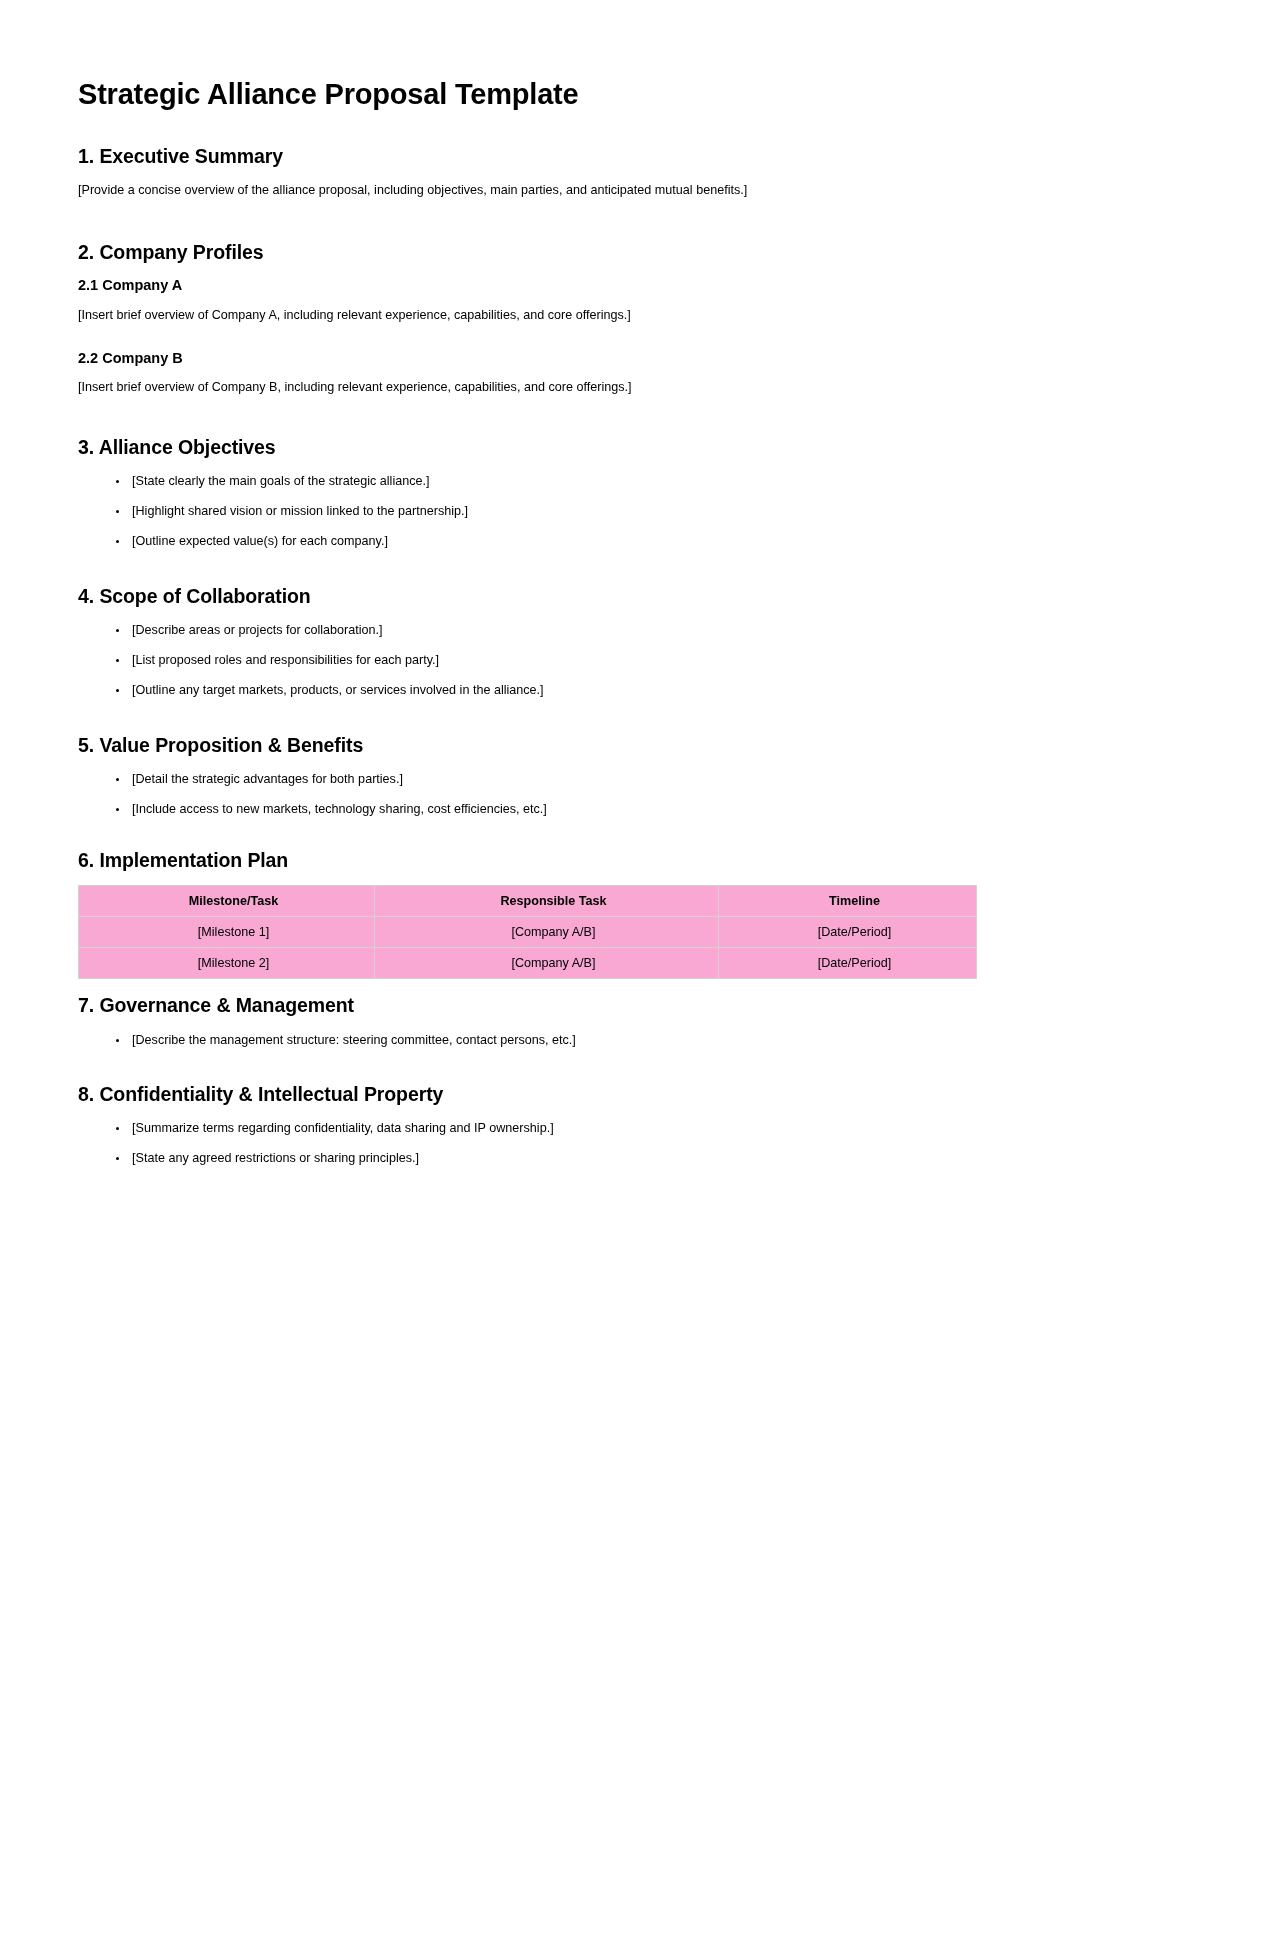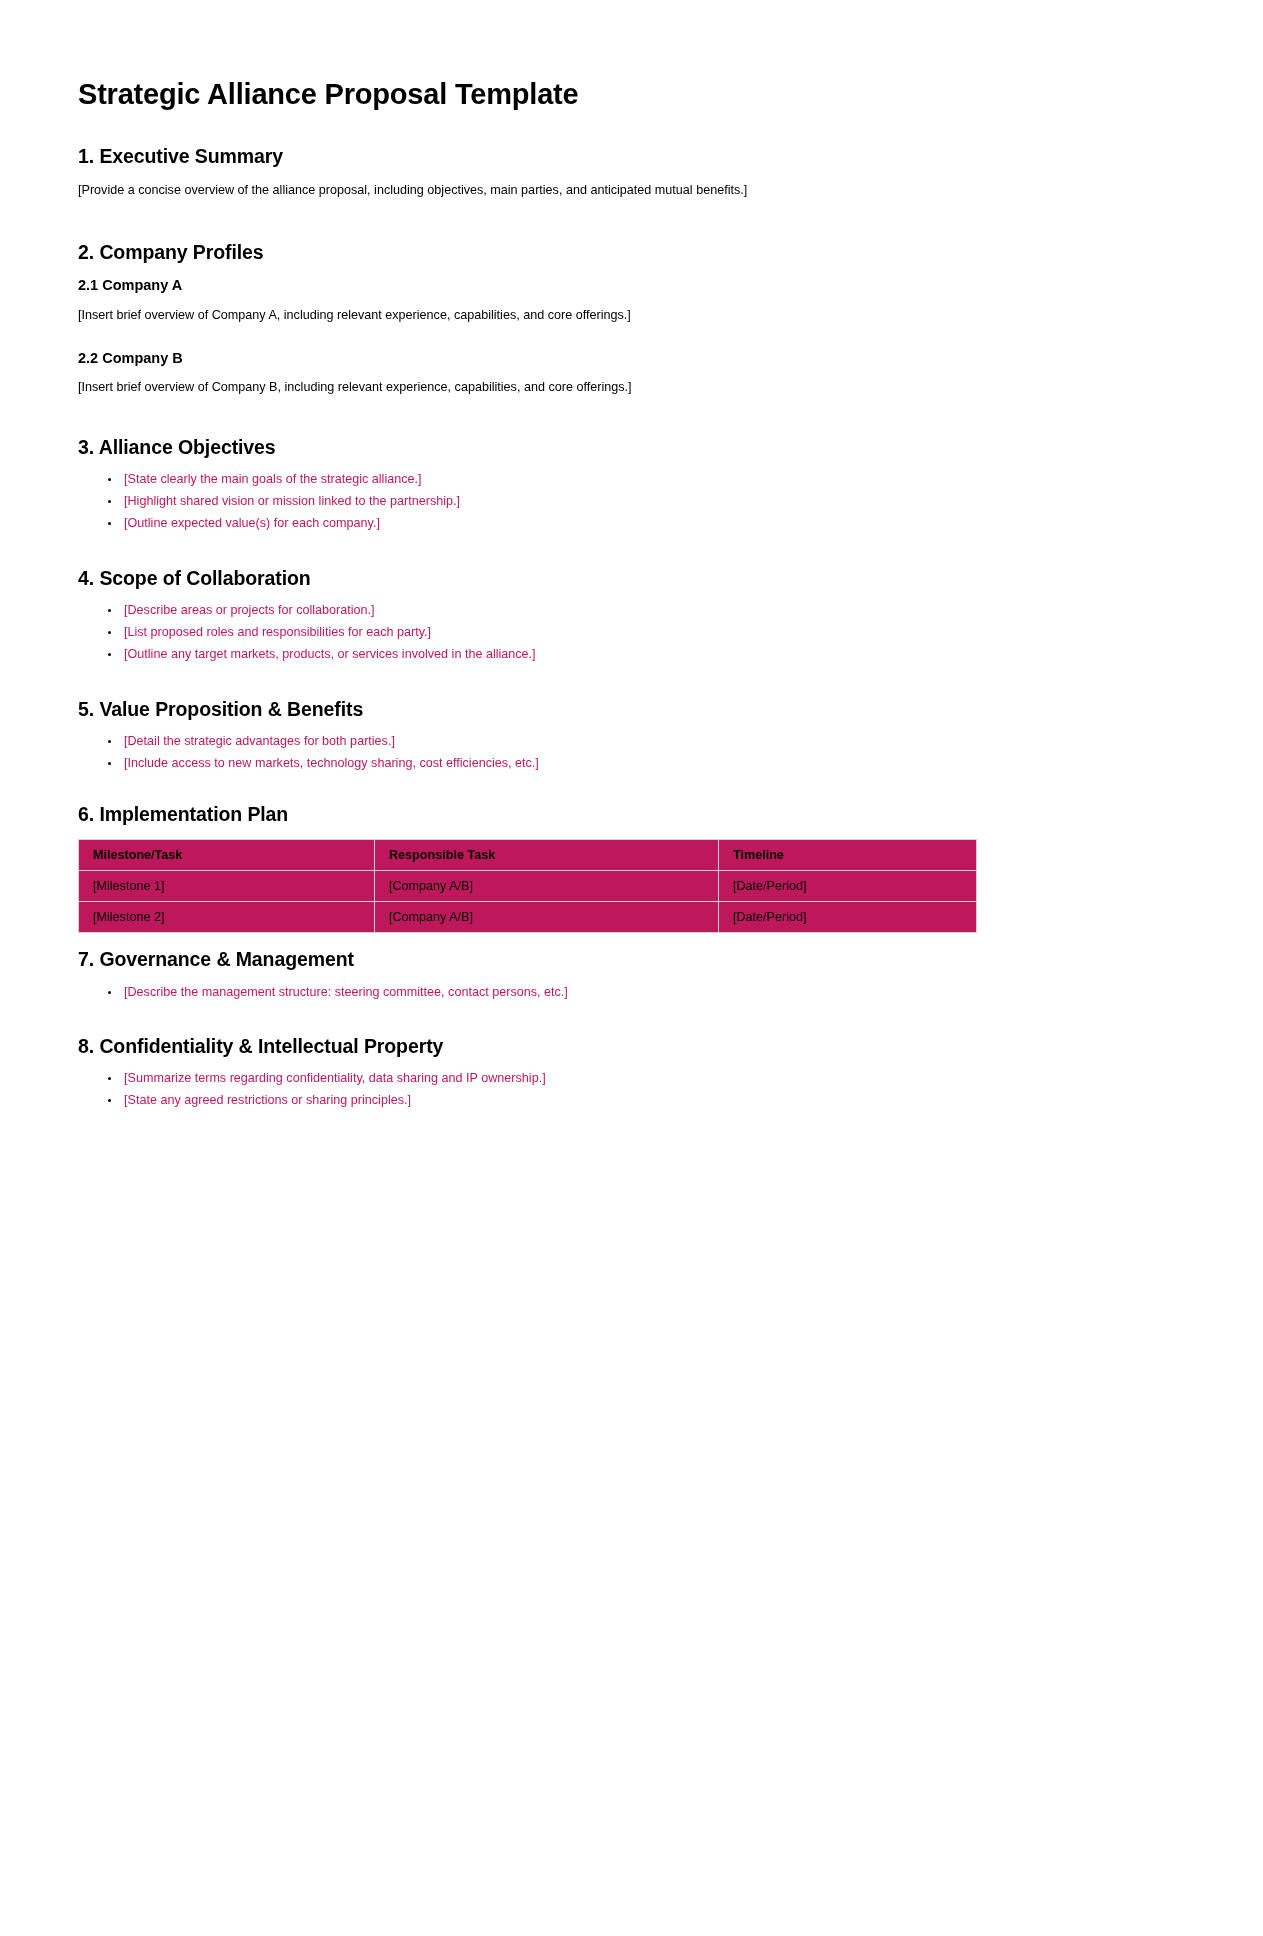--- a/index.html
+++ b/index.html
@@ -69,24 +69,24 @@
 
   ul.bullets {
     margin: 0;
     padding: 0 0 0 22px;
     list-style: none;
   }
   ul.bullets li {
     font-family: "Liberation Sans", sans-serif;
     font-size: 12.6px;
     line-height: 1.18;
-    color: #be185d;
+    color: #000000;
     position: relative;
     padding-left: 17px;
-    margin: 7px;
+    margin: 15px;
   }
   ul.bullets li::before {
     content: "";
     position: absolute;
     left: 1px;
     top: 6px;
     width: 3px;
     height: 3px;
     background: #000;
     border-radius: 50%;
@@ -110,27 +110,27 @@
     table-layout: fixed;
     margin: 0;
   }
   table.impl-table col.c1 { width: 296px; }
   table.impl-table col.c2 { width: 344px; }
   table.impl-table col.c3 { width: 258px; }
 
   table.impl-table th,
   table.impl-table td {
     border: 1px solid #d2d2d2;
-    text-align: left;
+    text-align: center;
     vertical-align: middle;
     padding: 8px 0 8px 14px;
     font-family: "Liberation Sans", sans-serif;
     font-size: 12.6px;
     color: #000;
-    background: #be185d;
+    background: #f9a8d4;
   }
   table.impl-table th {
     font-weight: bold;
     height: 14px;
   }
   table.impl-table td {
     font-weight: normal;
     height: 14px;
   }
 </style>

